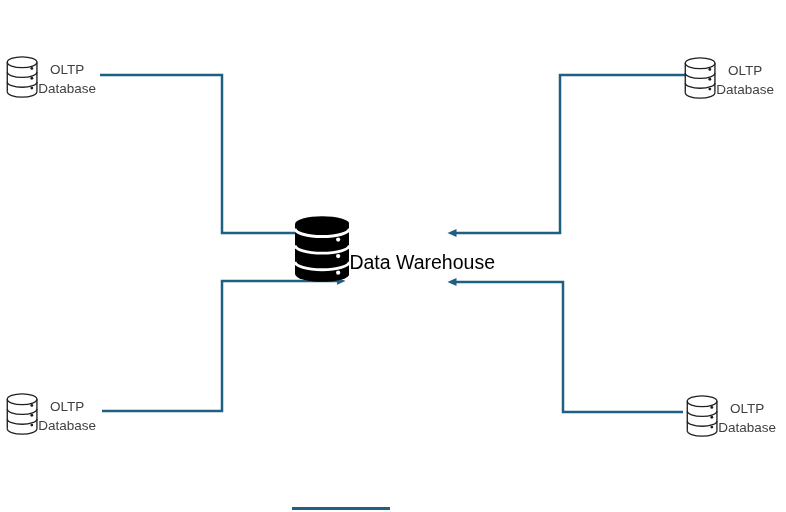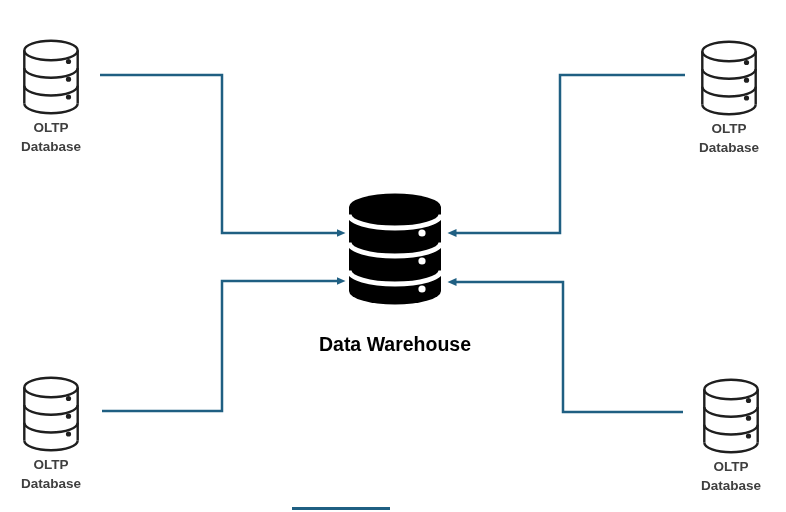--- a/index.html
+++ b/index.html
@@ -31,23 +31,22 @@
     stroke: var(--connector);
     stroke-width: 2.5;
     fill: none;
     marker-end: url(#arrowhead);
   }
   .arrowhead-shape { fill: var(--connector); }
 
   .node {
     position: absolute;
     display: flex;
-    flex-direction: column;
+    flex-direction: row;
     align-items: center;
-    font-weight: bold;
   }
   .node-tl { left: 6px;  top: 39px;  width: 90px; }
   .node-tr { left: 684px; top: 40px;  width: 90px; }
   .node-bl { left: 6px;  top: 376px; width: 90px; }
   .node-br { left: 686px; top: 378px; width: 90px; }
   .node-center { left: 295px; top: 193px; width: 200px; }
 
   .db-icon { display: block; }
   .oln { stroke: var(--icon-outline); stroke-width: 2.4; fill: none; }
   .odot { fill: var(--icon-outline); }

